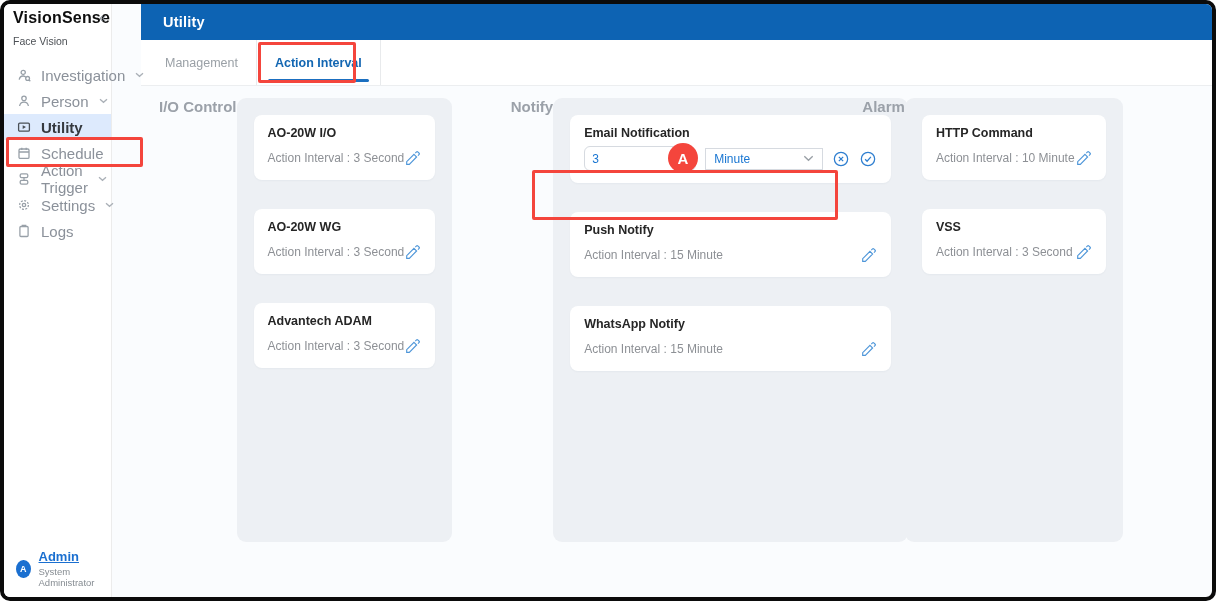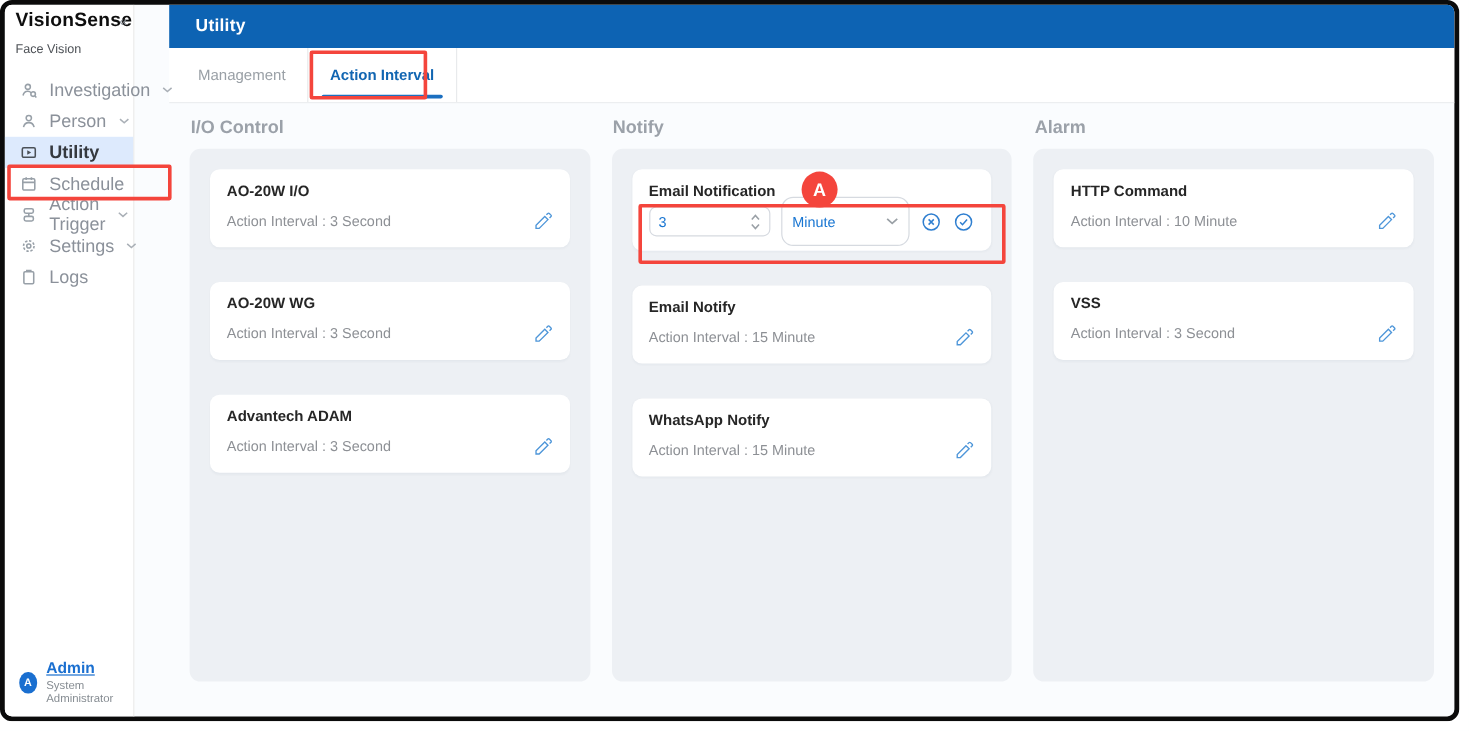--- a/index.html
+++ b/index.html
@@ -66,21 +66,21 @@
   .tab.active { color: #1266b2; font-weight: bold; }
   .tab.active::after {
     content: ""; position: absolute; left: 11px; right: 11px; bottom: 3px;
     height: 3px; background: #1b6fc0; border-radius: 2px;
   }
 
   .content {
     position: absolute; left: 0; right: 0; top: 82px; bottom: 0;
     padding: 12px 17px 0; display: flex; gap: 18px;
   }
-  .col { flex: 1; min-width: 0; display: flex; flex-direction: column; }
+  .col { flex: 1; min-width: 0; display: flex; flex-direction: row; }
   .col-title { font-size: 15px; font-weight: bold; color: #9ba1a9; line-height: 18px; margin: 0 0 8px 1px; }
   .panel {
     background: #edf0f4; border-radius: 9px; height: 444px;
     padding: 17px; display: flex; flex-direction: column; gap: 29px;
   }
   .card {
     background: #fff; border-radius: 8px; padding: 11px 14px 12px;
     box-shadow: 0 1px 2px rgba(20,40,70,.04);
   }
   .card-title { font-size: 12.5px; font-weight: bold; color: #262626; line-height: 15px; }
@@ -95,21 +95,21 @@
   .numbox {
     width: 112px; height: 25px; border: 1px solid #d6dae0; border-radius: 6px;
     background: #fff; display: flex; align-items: center; padding: 0 7px;
   }
   .numbox input {
     border: 0; outline: 0; width: 70px; font-size: 12px; color: #1976d2;
     font-family: inherit; background: transparent;
   }
   .spin { margin-left: auto; display: flex; cursor: pointer; }
   .selbox {
-    width: 118px; height: 41px; border: 1px solid #d6dae0; border-radius: 10px;
+    width: 118px; height: 22px; border: 1px solid #d6dae0; border-radius: 0;
     background: #fff; display: flex; align-items: center; justify-content: space-between;
     padding: 0 8px; cursor: pointer;
   }
   .selval { font-size: 12px; color: #1976d2; }
   .iconbtn { width: 18px; height: 18px; display: flex; cursor: pointer; }
 
   
   .ann-rect {
     position: absolute; border: 3px solid #f4453c; border-radius: 2px;
     z-index: 40; pointer-events: none;
@@ -321,21 +321,21 @@
               </span>
               <span class="iconbtn">
                 <svg width="18" height="18" viewBox="0 0 20 20" fill="none" stroke="#2f7fd0" stroke-width="1.4">
                     <circle cx="10" cy="10" r="7.4"></circle>
                     <path d="M6.8 10.3l2.2 2.2 4.2-4.8"></path>
                   </svg>
               </span>
             </div>
           </div>
           <div class="card">
-            <div class="card-title">Email Notify</div>
+            <div class="card-title">Push Notify</div>
             <div class="card-row">
               <span class="card-sub">Action Interval : 15 Minute</span>
               <span class="pencil-btn">
                 <svg width="17" height="17" viewBox="0 0 24 24" fill="none" stroke="#4e96d9" stroke-width="1.6">
                     <path d="M14.1 6.2l3.7 3.7L7.5 20.2H3.8v-3.7L14.1 6.2z"></path>
                     <path d="M16 4.3l1.7-1.7a1.2 1.2 0 0 1 1.7 0l2 2a1.2 1.2 0 0 1 0 1.7l-1.7 1.7"></path>
                   </svg>
               </span>
             </div>
           </div>

